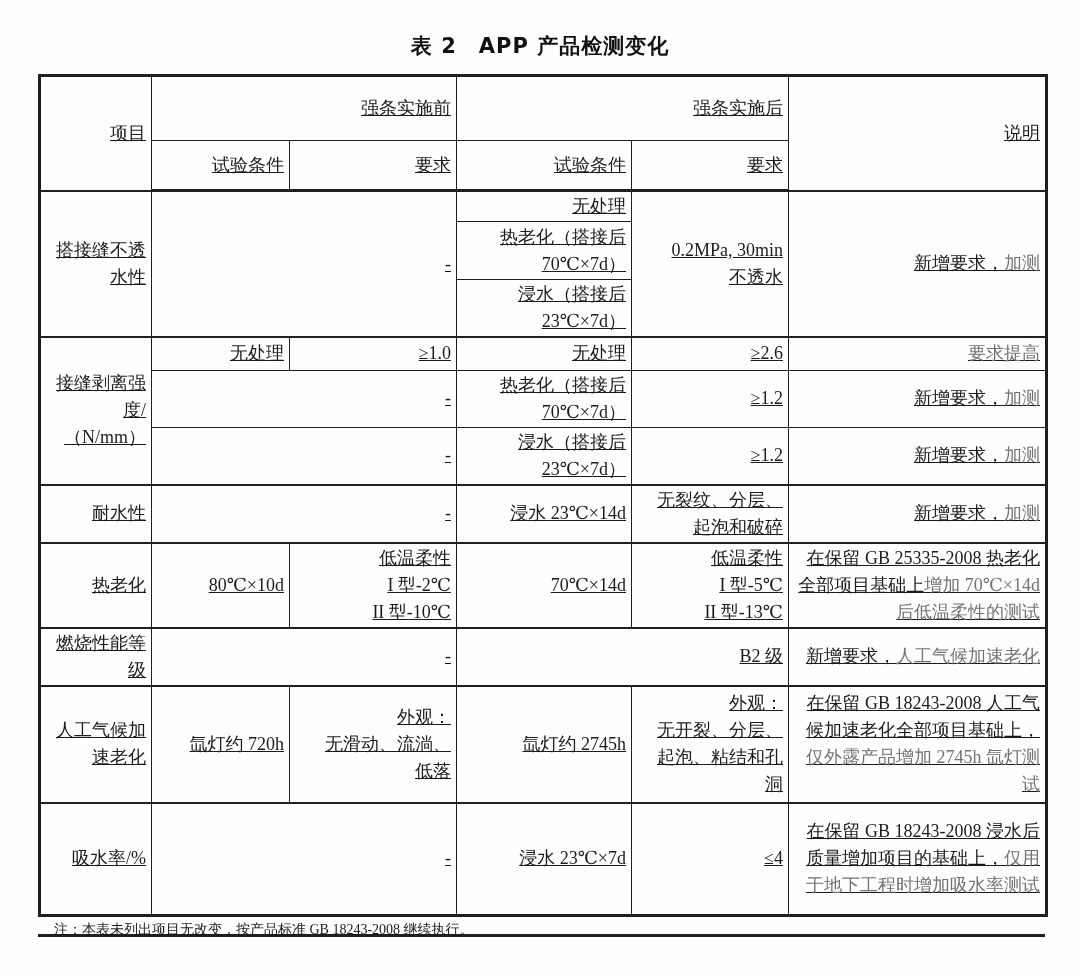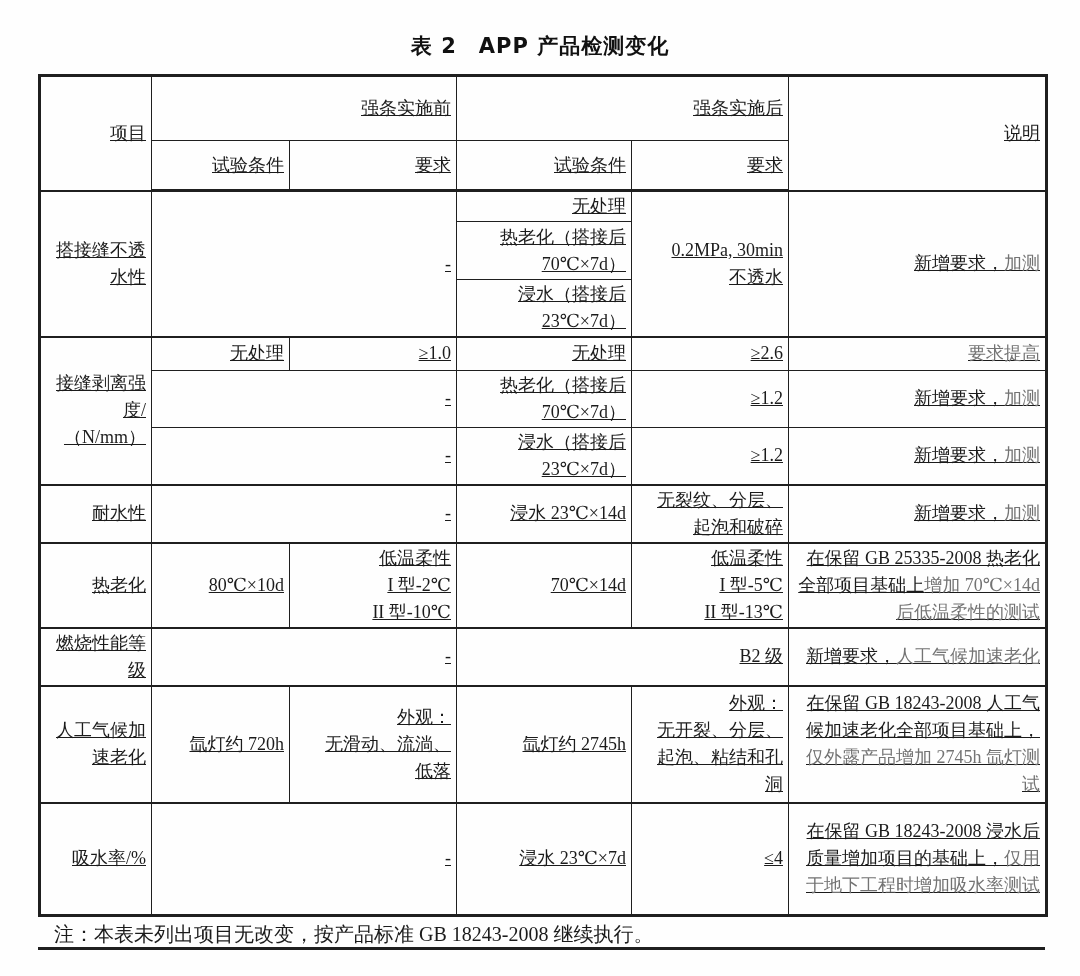--- a/index.html
+++ b/index.html
@@ -39,23 +39,23 @@
   }
   thead td { font-size:18px; }
   thead tr.h2 td { border-bottom:3px solid #1f1f1f; }
   tr.group-start td { border-top:2.6px solid #1f1f1f; }
   td.thick-left { border-left:3px solid #1f1f1f; }
   .note-cell { line-height:1.55; padding:2px 6px; }
   .red { color:#737373; }
   .footnote {
     margin-left:38px;
     width:1007px;
-    height:33px;
+    height:20px;
     border-bottom:3px solid #1f1f1f;
-    font-size:20px;
+    font-size:14px;
     text-align:left;
     padding:4px 8px 0 16px;
     color:#1b1b1b;
   }
 </style>
 </head>
 <body>
 
 <div class="page-title">表 2　APP 产品检测变化</div>
 

